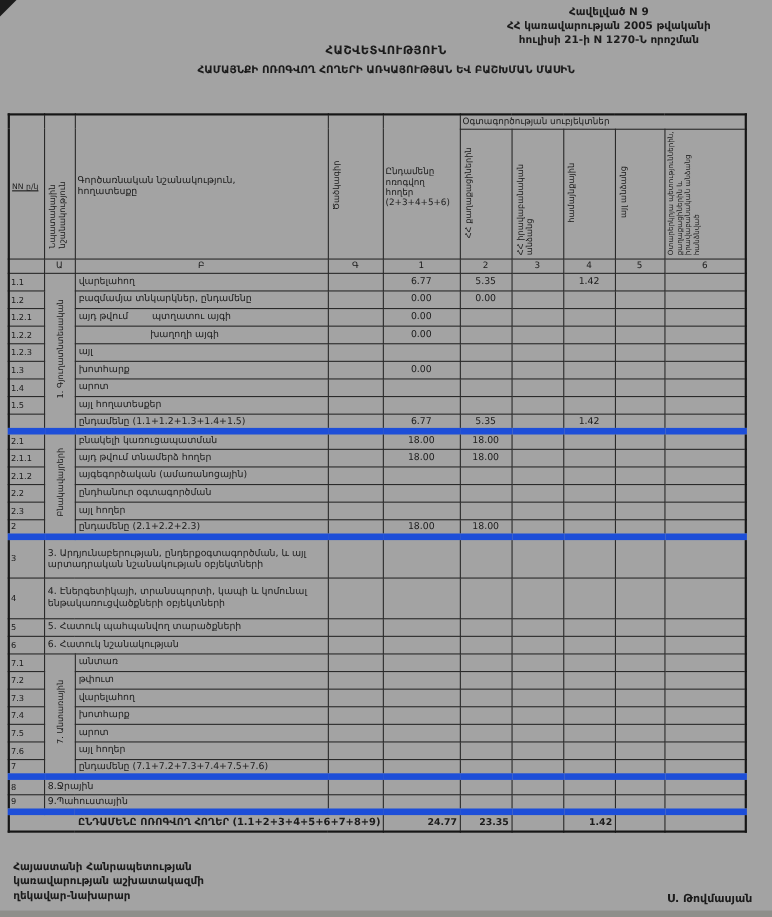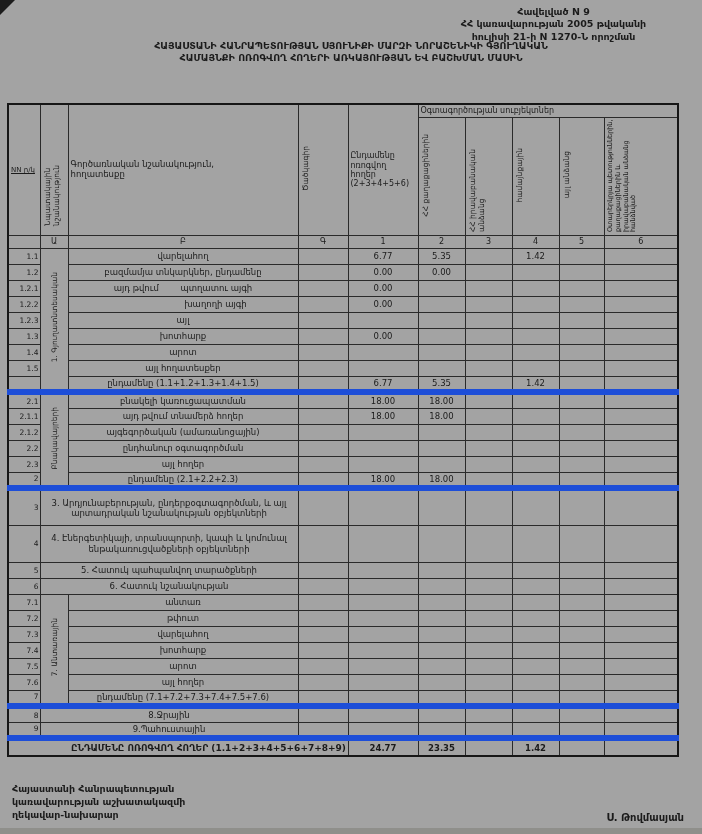--- a/index.html
+++ b/index.html
@@ -22,46 +22,46 @@
   .subjects-h{font-size:8px;}
   .vert{display:inline-block;writing-mode:vertical-rl;transform:rotate(180deg);line-height:1.2;}
   th .vert{font-size:7.5px;max-height:114px;}
   th.foreign-h .vert{font-size:6.5px;}
   .nn-h span{font-size:7px;display:inline-block;max-width:26px;text-decoration:underline;}
   .func-h span{display:inline-block;max-width:150px;font-size:8.5px;}
   .total-h span{display:inline-block;max-width:62px;font-size:8px;}
   tr.letters td{height:13px;text-align:center;font-size:8px;padding:0;}
   tbody tr{height:16px;}
   tbody tr.tall{height:37px;}
-  td.nn{text-align:right;font-size:7.5px;padding:0 1px;}
-  td.label{text-align:center;font-size:8.5px;padding:1px 3px;white-space:nowrap;}
+  td.nn{text-align:left;font-size:7.5px;padding:0 1px;}
+  td.label{text-align:left;font-size:8.5px;padding:1px 3px;white-space:nowrap;}
   td.label.wide{white-space:normal;line-height:1.2;}
   td.val{text-align:center;font-size:8.5px;}
   td.vgroup{text-align:center;padding:0;}
   td.vgroup .vert{font-size:7.5px;max-height:140px;}
   tr.heavy td{border-top:6px solid #1d4ed8;}
-  tr.grand td{font-weight:bold;height:18px;}
+  tr.grand td{font-weight:bold;height:18px;text-align:right;}
   td.grand-label{font-size:9px;padding-left:62px;white-space:nowrap;text-align:left;}
   .footer{position:absolute;top:783px;left:12px;font-weight:bold;font-size:9.5px;line-height:1.35;}
   .signature{position:absolute;top:812px;right:18px;font-weight:bold;font-size:10px;}
 </style>
 </head>
 <body>
 
 <div class="page">
   <div class="corner"></div>
 
   <div class="note">
     <div>Հավելված N 9</div>
     <div>ՀՀ կառավարության 2005 թվականի</div>
     <div>հուլիսի 21-ի N 1270-Ն որոշման</div>
   </div>
 
   <div class="title">
-    <div class="title-sub">ՀԱՅԱՍՏԱՆԻ ՀԱՆՐԱՊԵՏՈՒԹՅԱՆ ՍՅՈՒՆԻՔԻ ՄԱՐԶԻ ՆՈՐԱՇԵՆԻԿԻ ԳՅՈՒՂԱԿԱՆ</div>
+    <div class="title-main">ՀԱՇՎԵՏՎՈՒԹՅՈՒՆ</div>
     <div class="title-sub">ՀԱՄԱՅՆՔԻ ՈՌՈԳՎՈՂ ՀՈՂԵՐԻ ԱՌԿԱՅՈՒԹՅԱՆ ԵՎ ԲԱՇԽՄԱՆ ՄԱՍԻՆ</div>
   </div>
 
   <table class="report">
     <colgroup>
       <col style="width:32px">
         <col style="width:28px">
         <col style="width:230px">
       <col style="width:50px">
         <col style="width:70px">

